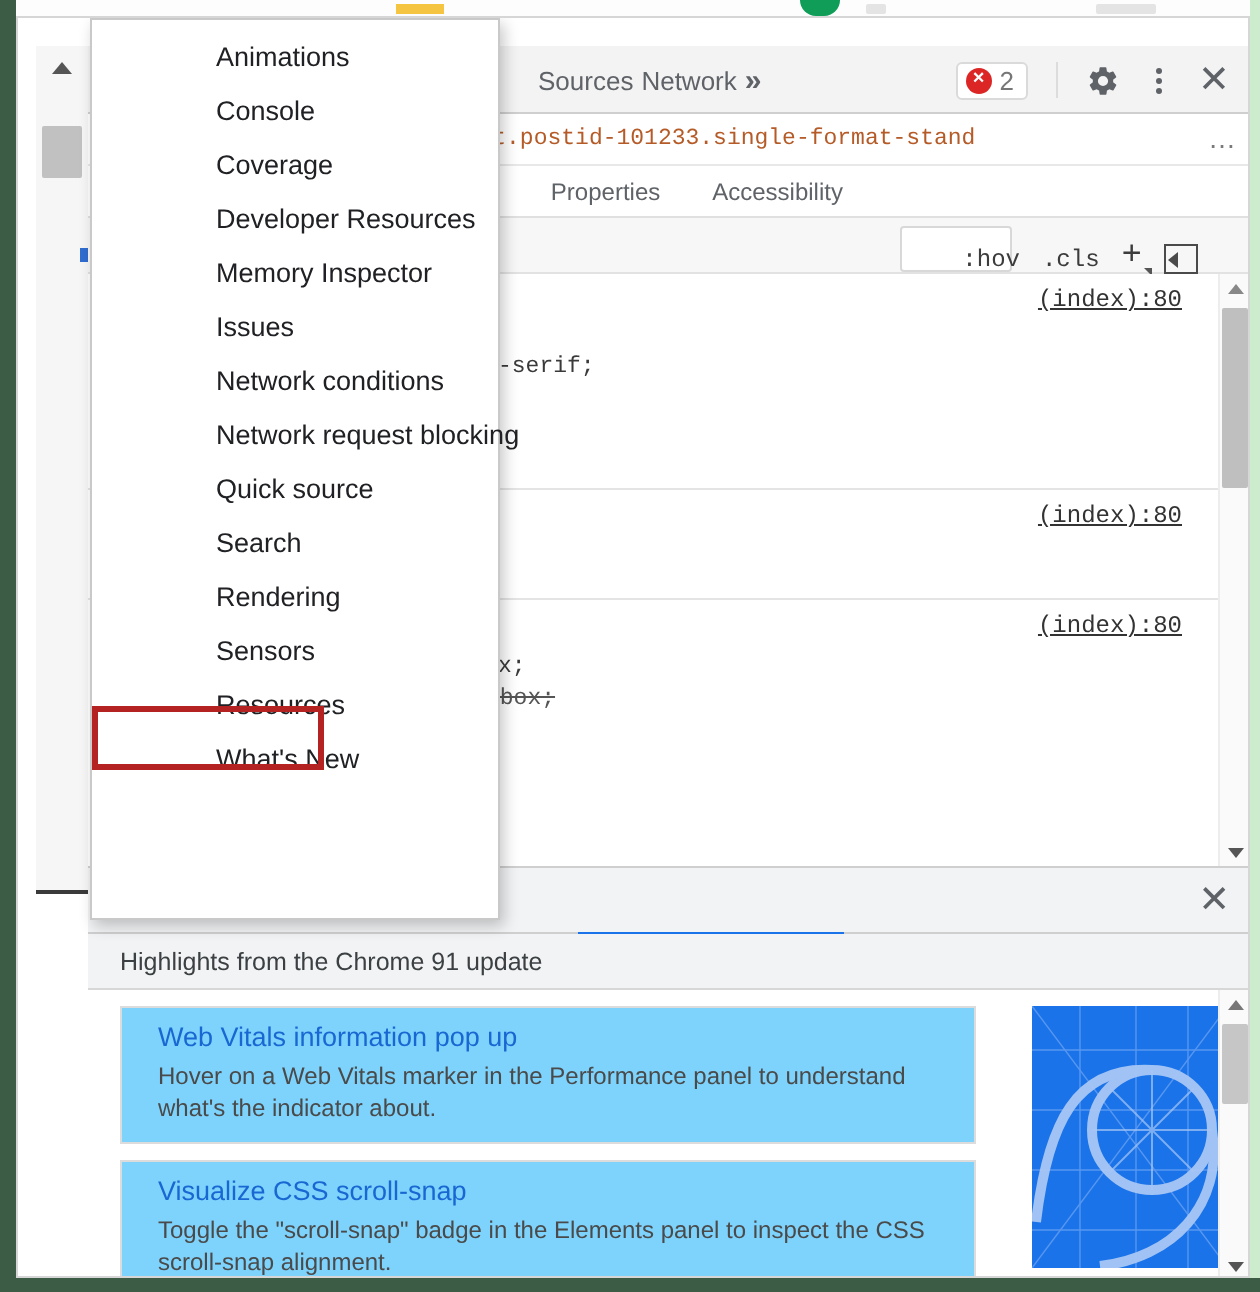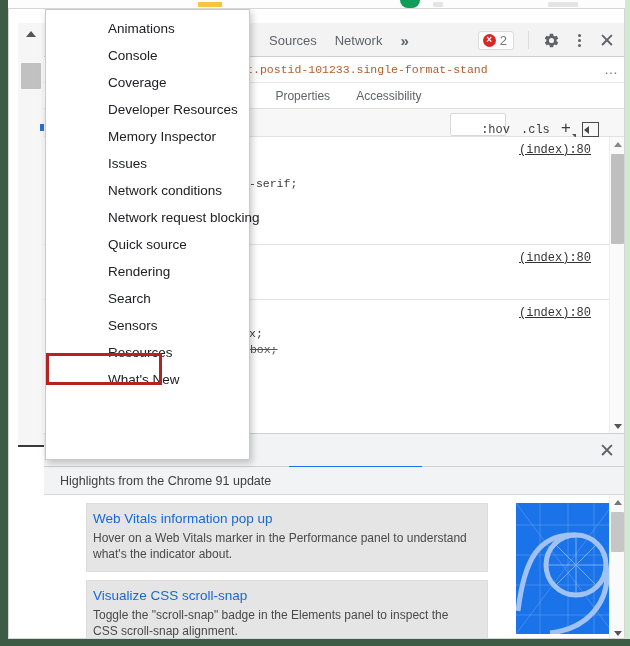--- a/index.html
+++ b/index.html
@@ -85,21 +85,21 @@
   
   .tabstrip {
     position:absolute; left:35px; top:14px;
     width:581px; height:34px;
     background:#f3f3f3;
     border-bottom:1px solid #cfcfcf;
     box-sizing:border-box;
   }
   .tabstrip .tabs {
     position:absolute; left:225px; top:0; height:34px;
-    display:flex; align-items:center; gap:18px;
+    display:flex; align-items:center; gap:4px;
     font-size:13px; color:#5f6368;
   }
   .tabstrip .tab { cursor:default; white-space:nowrap; }
   .tabstrip .more-chevron {
     font-size:15px; color:#5f6368; font-weight:bold; letter-spacing:-1px;
   }
   .tabstrip .right-tools {
     position:absolute; right:4px; top:0; height:34px;
     display:flex; align-items:center; gap:0px;
   }
@@ -275,25 +275,24 @@
     position:absolute; left:35px; top:486px;
     width:581px; height:145px;
     background:#ffffff;
     overflow:hidden;
   }
   .wn-cards {
     position:absolute; left:16px; top:8px; width:428px;
   }
   .wn-card {
     border:1px solid #dcdcdc;
-    background:#e5e5e5;
-    padding:7px 11px 9px 6px;
+    background:#7dd3fc;
+    padding:7px 11px 9px 18px;
     margin-bottom:8px;
     box-sizing:border-box;
-    margin-left:26px;
   }
   .wn-title {
     color:#1967d2; font-size:13.5px; margin-bottom:2px; line-height:1.25;
   }
   .wn-desc {
     color:#4a4a4a; font-size:12px; line-height:1.35;
   }
 
   
   .wn-art {
@@ -533,22 +532,22 @@
     <div class="more-menu">
       <div class="menu-item">Animations</div>
       <div class="menu-item">Console</div>
       <div class="menu-item">Coverage</div>
       <div class="menu-item">Developer Resources</div>
       <div class="menu-item">Memory Inspector</div>
       <div class="menu-item">Issues</div>
       <div class="menu-item">Network conditions</div>
       <div class="menu-item">Network request blocking</div>
       <div class="menu-item">Quick source</div>
+      <div class="menu-item">Search</div>
       <div class="menu-item">Rendering</div>
-      <div class="menu-item">Search</div>
       <div class="menu-item">Sensors</div>
       <div class="menu-item">Resources</div>
       <div class="menu-item">What's New</div>
     </div>
 
     <div class="highlight-box"></div>
 
   </div>
 
   <div class="frame-left"></div>

